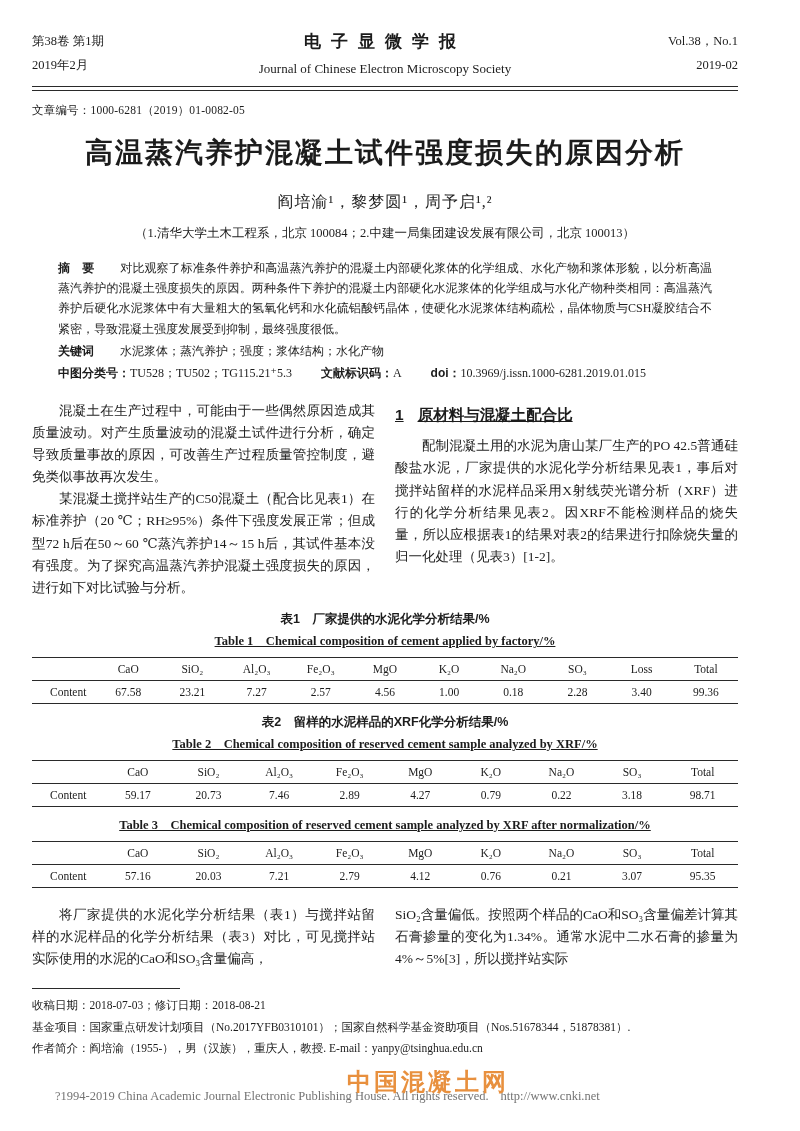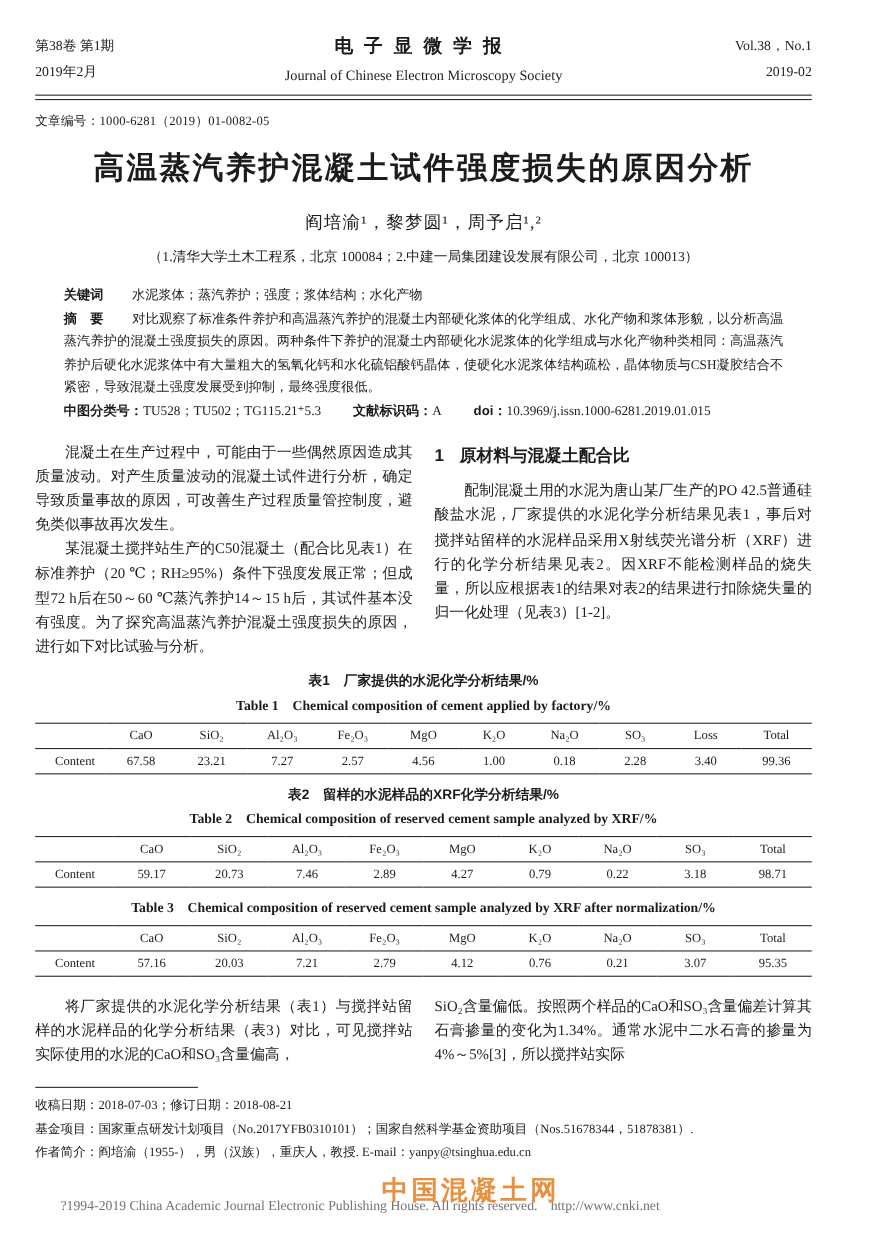--- a/index.html
+++ b/index.html
@@ -29,29 +29,29 @@
   .meta{margin-top:16px;padding:0 26px;font-size:12px;line-height:1.7;text-align:justify;}
   .meta .lbl{font-weight:bold;font-family:"Liberation Sans","DejaVu Sans",sans-serif;}
   .meta-row{margin-top:2px;}
   .gap{display:inline-block;width:26px;}
 
   
   .cols{display:flex;gap:20px;margin-top:16px;}
   .col{flex:1;font-size:13.5px;line-height:1.64;text-align:justify;}
   .col p{margin:0;text-indent:2em;}
   .sec-head{font-size:15.5px;font-weight:bold;margin:2px 0 8px 0;
-            font-family:"Liberation Sans","DejaVu Sans",sans-serif;}
+            font-family:"Liberation Sans","DejaVu Sans",sans-serif;text-decoration:underline;}
   .sec-head .sec-no{margin-right:14px;}
 
   
   .tables{margin-top:12px;}
   .table-block{margin-top:10px;}
   .tbl-title-cn{text-align:center;font-size:12.5px;font-weight:bold;
                 font-family:"Liberation Sans","DejaVu Sans",sans-serif;}
-  .tbl-title-en{text-align:center;font-size:12.5px;font-weight:bold;margin-top:5px;}
+  .tbl-title-en{text-align:center;font-size:12.5px;font-weight:bold;margin-top:5px;text-decoration:underline;}
   table.data-table{width:100%;border-collapse:collapse;table-layout:fixed;margin-top:7px;
                    border-top:1.5px solid #2a2a2a;border-bottom:1.5px solid #2a2a2a;}
   table.data-table th{font-weight:normal;font-size:11.5px;padding:5px 1px;border-bottom:1px solid #2a2a2a;}
   table.data-table td{font-size:11.5px;padding:5px 1px;text-align:center;}
   table.data-table th{text-align:center;}
   table.data-table th:first-child,table.data-table td:first-child{text-align:left;padding-left:18px;}
 
   
   .footnote{margin-top:18px;font-size:11.5px;line-height:1.85;}
   .footnote-rule{width:148px;border-top:1px solid #2a2a2a;margin-bottom:6px;}
@@ -85,24 +85,24 @@
   </div>
   <div class="double-rule"></div>
 
   <div class="article-no">文章编号：1000-6281（2019）01-0082-05</div>
   <div class="title">高温蒸汽养护混凝土试件强度损失的原因分析</div>
   <div class="authors">阎培渝¹，黎梦圆¹，周予启¹,²</div>
   <div class="affiliation">（1.清华大学土木工程系，北京 100084；2.中建一局集团建设发展有限公司，北京 100013）</div>
 
   <div class="meta">
     <div class="meta-row">
+      <span class="lbl">摘　要</span><span class="gap"></span><span>对比观察了标准条件养护和高温蒸汽养护的混凝土内部硬化浆体的化学组成、水化产物和浆体形貌，以分析高温蒸汽养护的混凝土强度损失的原因。两种条件下养护的混凝土内部硬化水泥浆体的化学组成与水化产物种类相同：高温蒸汽养护后硬化水泥浆体中有大量粗大的氢氧化钙和水化硫铝酸钙晶体，使硬化水泥浆体结构疏松，晶体物质与CSH凝胶结合不紧密，导致混凝土强度发展受到抑制，最终强度很低。</span>
+    </div>
+    <div class="meta-row">
       <span class="lbl">关键词</span><span class="gap"></span><span>水泥浆体；蒸汽养护；强度；浆体结构；水化产物</span>
-    </div>
-    <div class="meta-row">
-      <span class="lbl">摘　要</span><span class="gap"></span><span>对比观察了标准条件养护和高温蒸汽养护的混凝土内部硬化浆体的化学组成、水化产物和浆体形貌，以分析高温蒸汽养护的混凝土强度损失的原因。两种条件下养护的混凝土内部硬化水泥浆体的化学组成与水化产物种类相同：高温蒸汽养护后硬化水泥浆体中有大量粗大的氢氧化钙和水化硫铝酸钙晶体，使硬化水泥浆体结构疏松，晶体物质与CSH凝胶结合不紧密，导致混凝土强度发展受到抑制，最终强度很低。</span>
     </div>
     <div class="meta-row">
       <span class="lbl">中图分类号：</span><span>TU528；TU502；TG115.21⁺5.3</span><span class="gap"></span>
       <span class="lbl">文献标识码：</span><span>A</span><span class="gap"></span>
       <span class="lbl">doi：</span><span>10.3969/j.issn.1000-6281.2019.01.015</span>
     </div>
   </div>
 
   <div class="cols">
     <div class="col">

